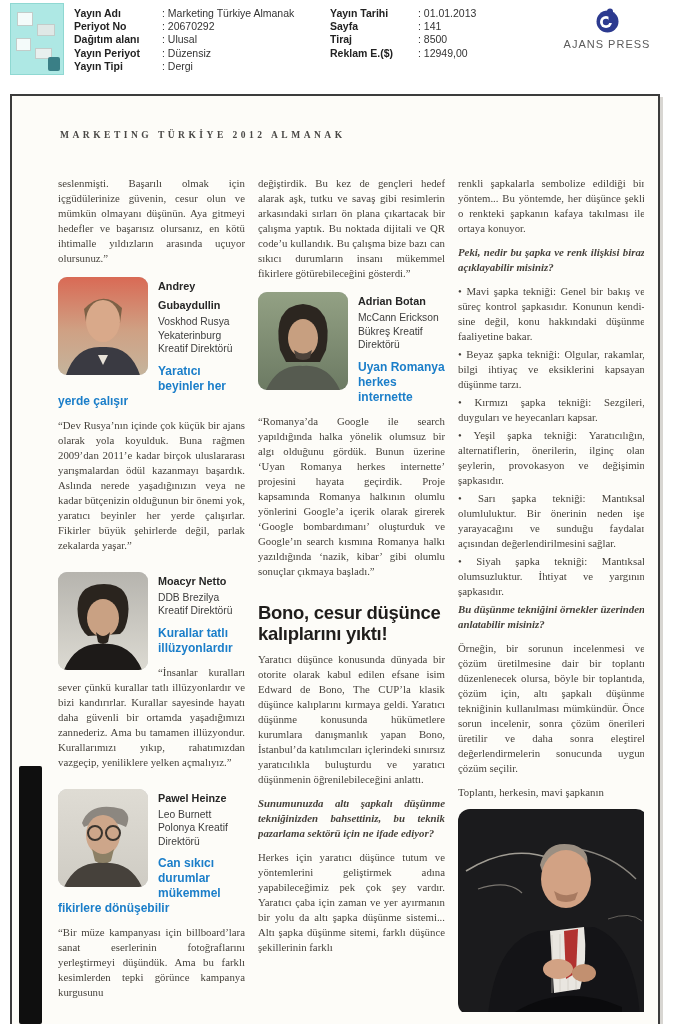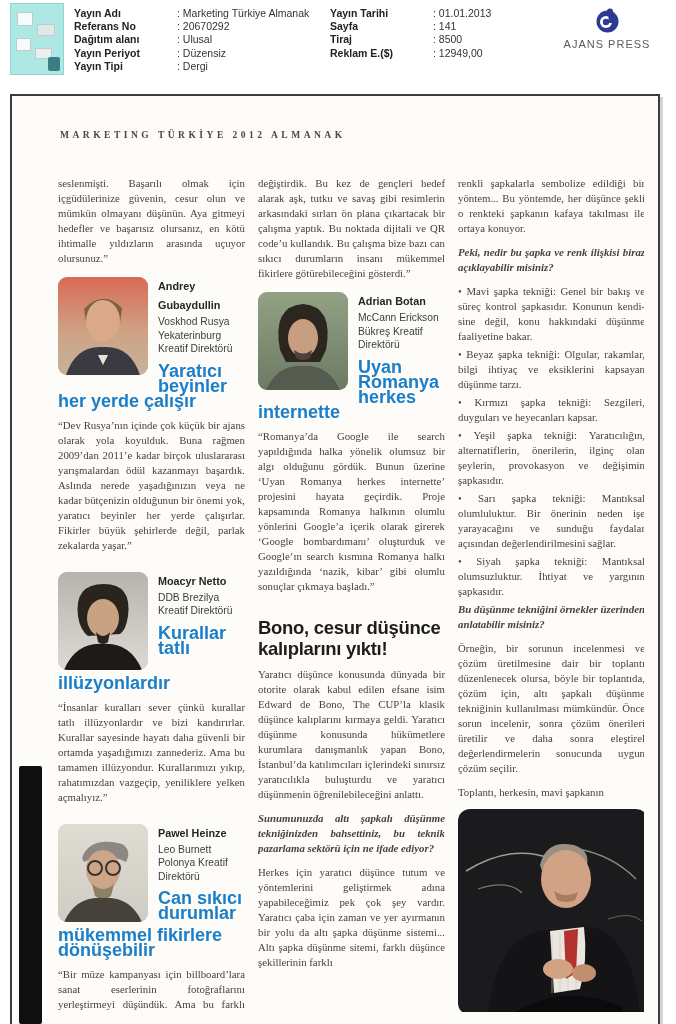--- a/index.html
+++ b/index.html
@@ -12,21 +12,21 @@
   .thumb{position:absolute;left:10px;top:3px;width:52px;height:70px;background:#aee8e4;border:1px solid #8fd8d2;}
   .thumb .mini{position:absolute;background:#f4fbfa;border:1px solid #c2ccc9;}
   .thumb .m1{left:6px;top:8px;width:14px;height:12px;}
   .thumb .m2{left:26px;top:20px;width:16px;height:10px;background:#dfe8e6;}
   .thumb .m3{left:5px;top:34px;width:13px;height:11px;}
   .thumb .m4{left:24px;top:44px;width:15px;height:9px;background:#e8efee;}
   .thumb .chip{position:absolute;right:3px;bottom:3px;width:12px;height:14px;background:#3a7f86;border-radius:2px;}
   .kv-group{position:absolute;top:7px;}
   .kv-left{left:74px;width:250px;}
   .kv-right{left:330px;width:240px;}
-  .kv-row{display:flex;line-height:13.2px;font-size:10.5px;gap:15px;}
+  .kv-row{display:flex;line-height:13.2px;font-size:10.5px;}
   .kv-label{width:88px;font-weight:bold;color:#222;}
   .kv-value{color:#333;}
   .logo{position:absolute;right:14px;top:8px;width:110px;text-align:center;}
   .logo-text{font-size:11px;font-weight:normal;letter-spacing:1px;color:#5b5b5b;margin-top:1px;}
   
   .page{
     position:absolute;left:10px;top:94px;width:650px;height:998px;
     background:#fdfcf8;border:2px solid #3c3c3c;box-sizing:border-box;
     box-shadow:3px 3px 0 #d8d6d2;
   }
@@ -50,21 +50,21 @@
   .person{margin:2px 0 8px 0;}
   .person::after{content:"";display:block;clear:both;}
   .photo{
     float:left;width:90px;height:98px;border-radius:9px;overflow:hidden;
     margin:2px 10px 6px 0;background:#ccc;
   }
   .photo svg{display:block;width:100%;height:100%;}
   .pname{font-family:"Liberation Sans",sans-serif;font-weight:bold;font-size:10.8px;line-height:19px;color:#262626;text-align:left;padding-top:2px;}
   .porg{font-family:"Liberation Sans",sans-serif;font-size:10.3px;line-height:13.5px;color:#3d3d3d;text-align:left;}
   .phead{
-    font-family:"Liberation Sans",sans-serif;font-weight:bold;font-size:18px;line-height:15px;
+    font-family:"Liberation Sans",sans-serif;font-weight:bold;font-size:12px;line-height:15px;
     color:#1b7ec9;margin:8px 0 9px 0;text-align:left;
   }
   .quote{margin:0 0 9px 0;}
   .bono-heading{
     font-family:"Liberation Sans",sans-serif;font-weight:bold;font-size:18.5px;line-height:21px;
     color:#1f1d1b;letter-spacing:-0.3px;margin:14px 0 8px 0;text-align:left;
   }
   .q{font-weight:bold;font-style:italic;margin:10px 0 2px 0;}
   .bullets{margin:0;padding:0;list-style:none;}
   .bullets li{margin:0 0 3px 0;}
@@ -97,21 +97,21 @@
     <div class="mini m4"></div>
     <div class="chip"></div>
   </div>
 
   <div class="kv-group kv-left">
     <div class="kv-row">
       <span class="kv-label">Yayın Adı</span>
       <span class="kv-value">: Marketing Türkiye Almanak</span>
     </div>
     <div class="kv-row">
-      <span class="kv-label">Referans No</span>
+      <span class="kv-label">Periyot No</span>
       <span class="kv-value">: 20670292</span>
     </div>
     <div class="kv-row">
       <span class="kv-label">Dağıtım alanı</span>
       <span class="kv-value">: Ulusal</span>
     </div>
     <div class="kv-row">
       <span class="kv-label">Yayın Periyot</span>
       <span class="kv-value">: Düzensiz</span>
     </div>

